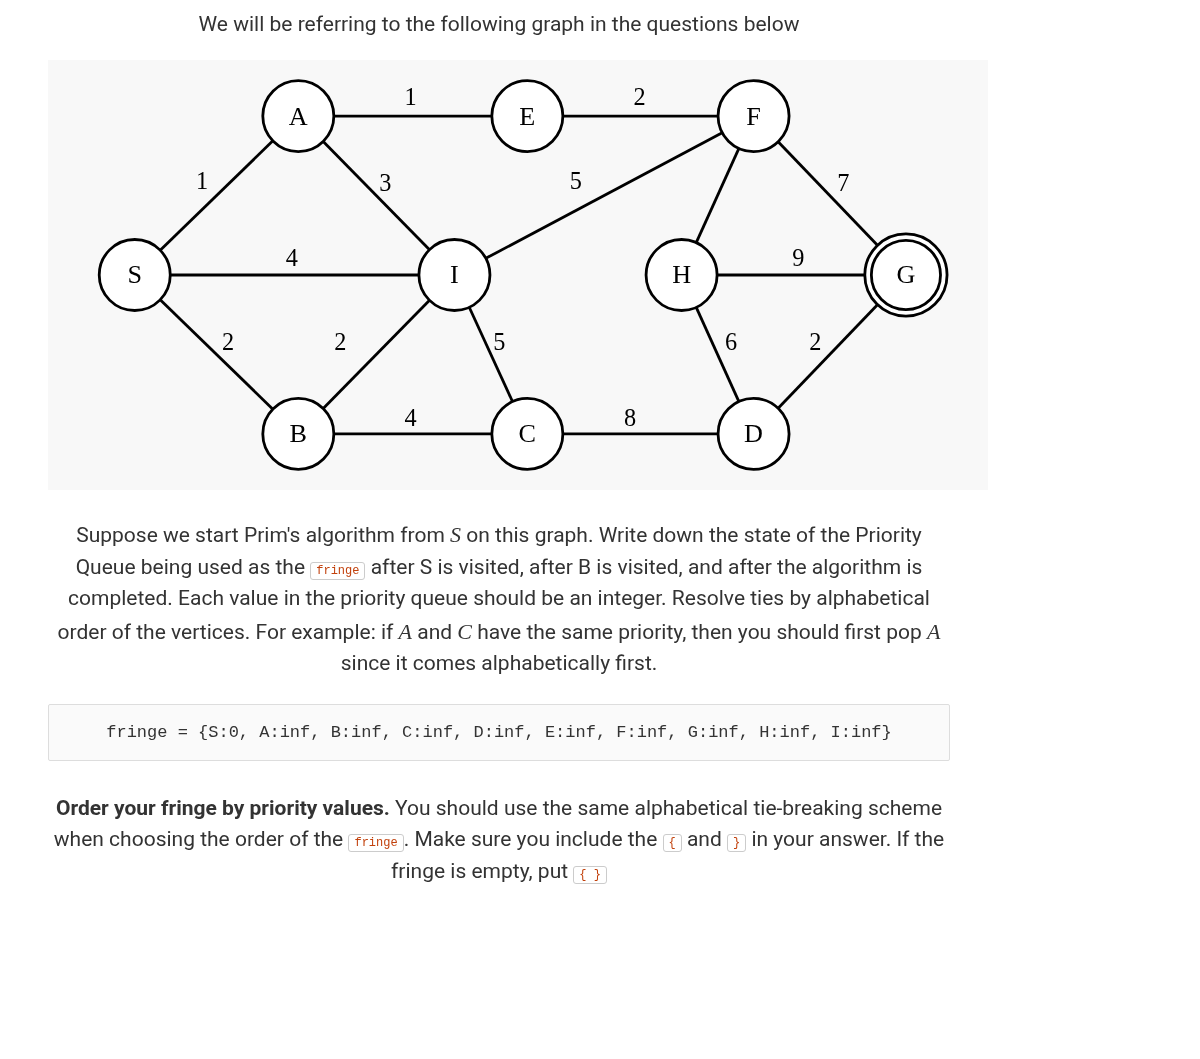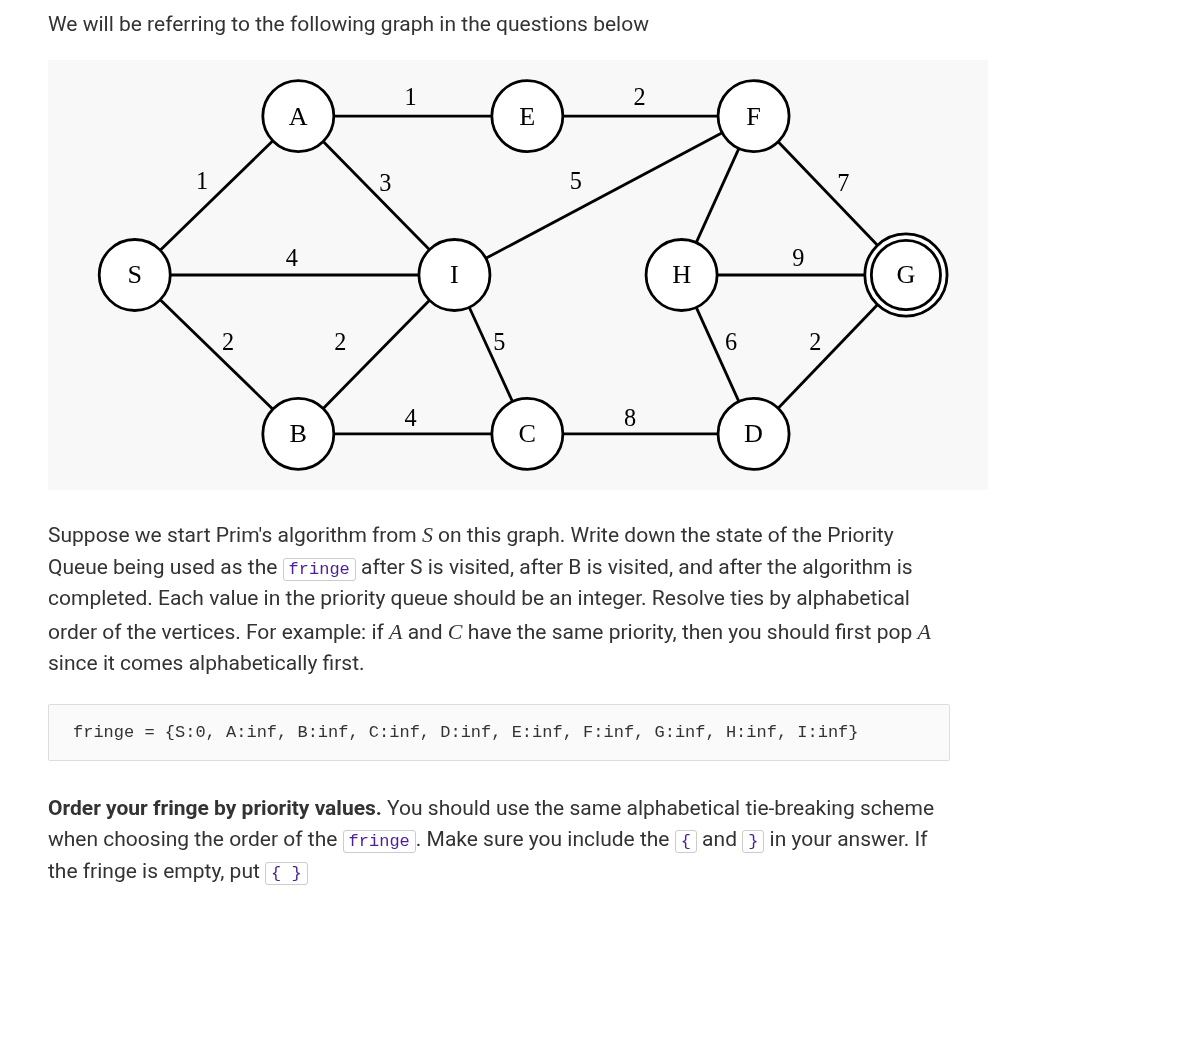--- a/index.html
+++ b/index.html
@@ -6,20 +6,21 @@
   body {
     margin: 0;
     padding: 0;
     font-family: -apple-system, BlinkMacSystemFont, "Segoe UI", Roboto, "Helvetica Neue", Arial, sans-serif;
     color: #333;
     background: #fff;
   }
   .page {
     width: 1014px;
     padding: 12px 64px 24px 48px;
+    text-align: center;
   }
   .intro {
     font-size: 21px;
     color: #333;
     margin-bottom: 24px;
   }
   .graph-container {
     width: 940px;
     height: 430px;
     margin: 0 0 28px 0;
@@ -35,26 +36,26 @@
     color: #333;
     margin: 0 0 24px 0;
   }
   .mathvar {
     font-family: "Times New Roman", Times, serif;
     font-style: italic;
     font-size: 22px;
   }
   .code-inline {
     font-family: "SFMono-Regular", Consolas, "Liberation Mono", Menlo, Courier, monospace;
-    font-size: 17px;
+    font-size: 12px;
     background: #fff;
     border: 1px solid #ccc;
     border-radius: 3px;
     padding: 1px 5px;
-    color: #4c1d95;
+    color: #c2410c;
   }
   .codeblock {
     font-family: "SFMono-Regular", Consolas, "Liberation Mono", Menlo, Courier, monospace;
     font-size: 17px;
     background: #fafafa;
     border: 1px solid #ddd;
     border-radius: 2px;
     padding: 18px 24px;
     margin: 0 0 32px 0;
     white-space: pre;

